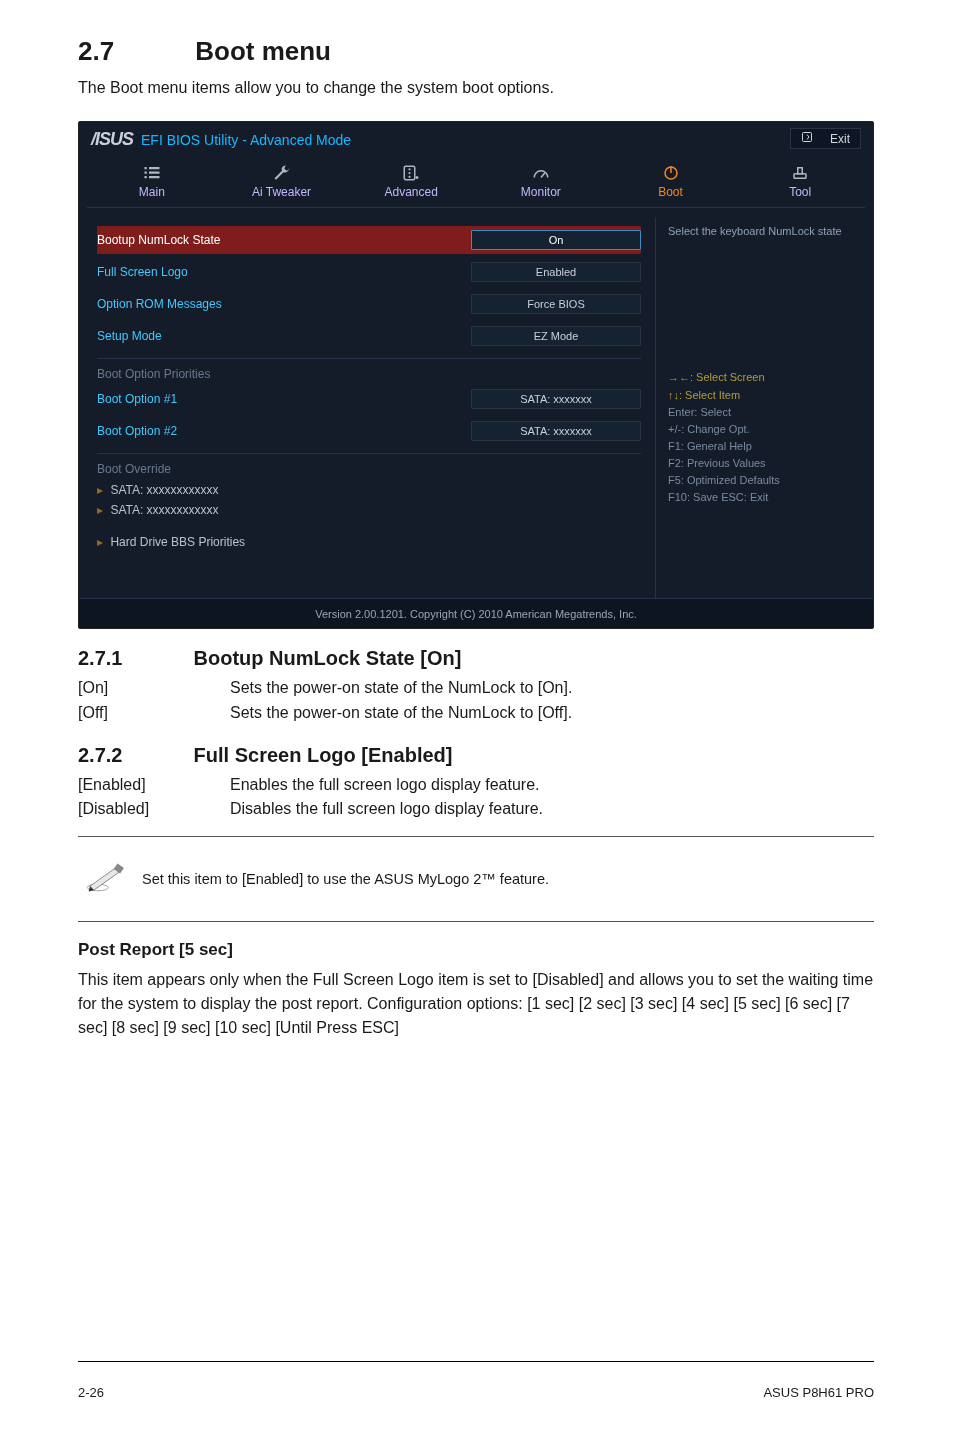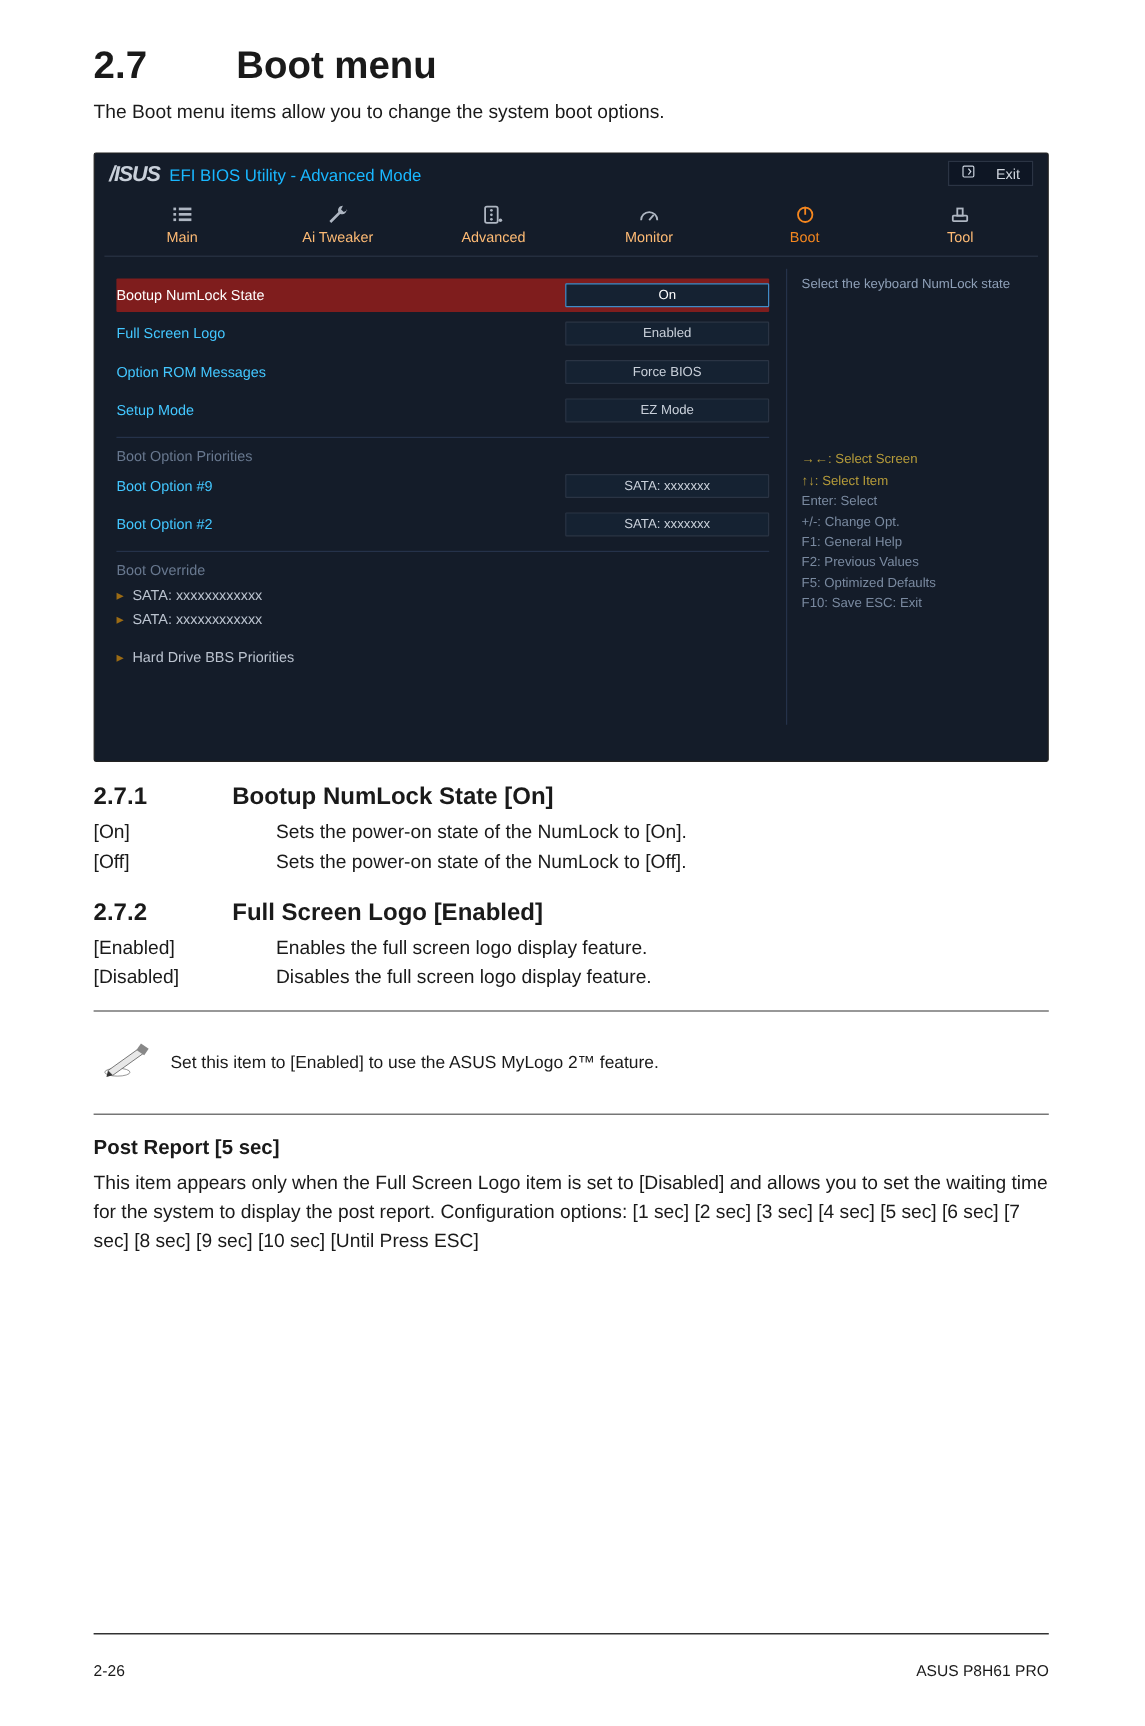--- a/index.html
+++ b/index.html
@@ -3,21 +3,21 @@
 <meta charset="utf-8">
 <style>
   * { margin:0; padding:0; box-sizing:border-box; }
   body {
     width:954px; height:1438px;
     font-family: Arial, "Helvetica Neue", Helvetica, sans-serif;
     background:#fff; color:#1a1a1a;
     padding: 32px 80px 0 78px;
     position:relative;
   }
-  .h1-row { margin-top:4px; margin-bottom:10px; font-size:32px; font-weight:700; }
+  .h1-row { margin-top:4px; margin-bottom:10px; font-size:26px; font-weight:700; }
   .h1-num { display:inline-block; width:110px; }
   .intro-p { font-size:16px; margin-bottom:22px; line-height:1.38; }
   .h2-row { font-size:20px; font-weight:700; margin-top:18px; margin-bottom:6px;}
   .h2-num { display:inline-block; width:110px; }
   .opt-row { display:flex; font-size:16px; line-height:1.55;gap:12px; }
   .opt-key { width:140px; }
   .note-box { border-top:1px solid #555; border-bottom:1px solid #555;
               display:flex; align-items:center; padding:22px 8px; margin:14px 0 18px 0; }
   .note-box .pencil svg { width:42px; height:36px; margin-right:14px; }
   .note-box .txt { font-size:14.5px; }
@@ -41,21 +41,21 @@
                letter-spacing:-1px;}
   .bios-logo .slash { color:#c9d0da; font-weight:900; }
   .bios-top .title { color:#19b7ff; font-size:14px; }
   .bios-exit { position:absolute; top:6px; right:12px; background:#0e1624; border:1px solid #2b3444;
                padding:2px 10px; font-size:12px; color:#d0d6de; display:flex; align-items:center; gap:17px;}
   .bios-tabs {
     display:flex; margin:8px 8px 0 8px; border-bottom:1px solid #2a3344;
   }
   .bios-tab {
     flex:1; text-align:center; padding:6px 0 8px 0;
-    color:#fdba74;
+    color:#c4b5fd;
   }
   .bios-tab.active { color:#f5871f; }
   .bios-tab .icon { display:inline-block; width:22px; height:18px; margin-bottom:3px; }
   .bios-tab .tab-label { display:block; font-size:12px;}
   .bios-body {
     display:flex; padding:10px 8px 0 8px; height:390px;
   }
   .bios-left {
     flex:1; padding:8px 14px 0 10px;
   }
@@ -208,21 +208,21 @@
         <span class="label-area">Option ROM Messages</span>
         <span class="val-box">Force BIOS</span>
       </div>
       <div class="setting-row">
         <span class="label-area">Setup Mode</span>
         <span class="val-box">EZ Mode</span>
       </div>
 
       <div class="section-head">Boot Option Priorities</div>
       <div class="setting-row">
-        <span class="label-area">Boot Option #9</span>
+        <span class="label-area">Boot Option #1</span>
         <span class="val-box">SATA: xxxxxxx</span>
       </div>
       <div class="setting-row">
         <span class="label-area">Boot Option #2</span>
         <span class="val-box">SATA: xxxxxxx</span>
       </div>
 
       <div class="section-head">Boot Override</div>
       <div class="override">
         <div class="override-item">
@@ -249,20 +249,21 @@
         <div>Enter:  Select</div>
         <div>+/-:  Change Opt.</div>
         <div>F1:  General Help</div>
         <div>F2:  Previous Values</div>
         <div>F5:  Optimized Defaults</div>
         <div>F10:  Save   ESC:  Exit</div>
       </div>
     </div>
   </div>
 
+  <div class="bios-foot">Version  2.00.1201.   Copyright  (C)  2010 American  Megatrends,  Inc.</div>
 </div>
 
 <div class="h2-row">
   <span class="h2-num">2.7.1</span>
   <span>Bootup NumLock State [On]</span>
 </div>
 <div class="opt-row">
   <span class="opt-key">[On]</span>
   <span>Sets the power-on state of the NumLock to [On].</span>
 </div>

